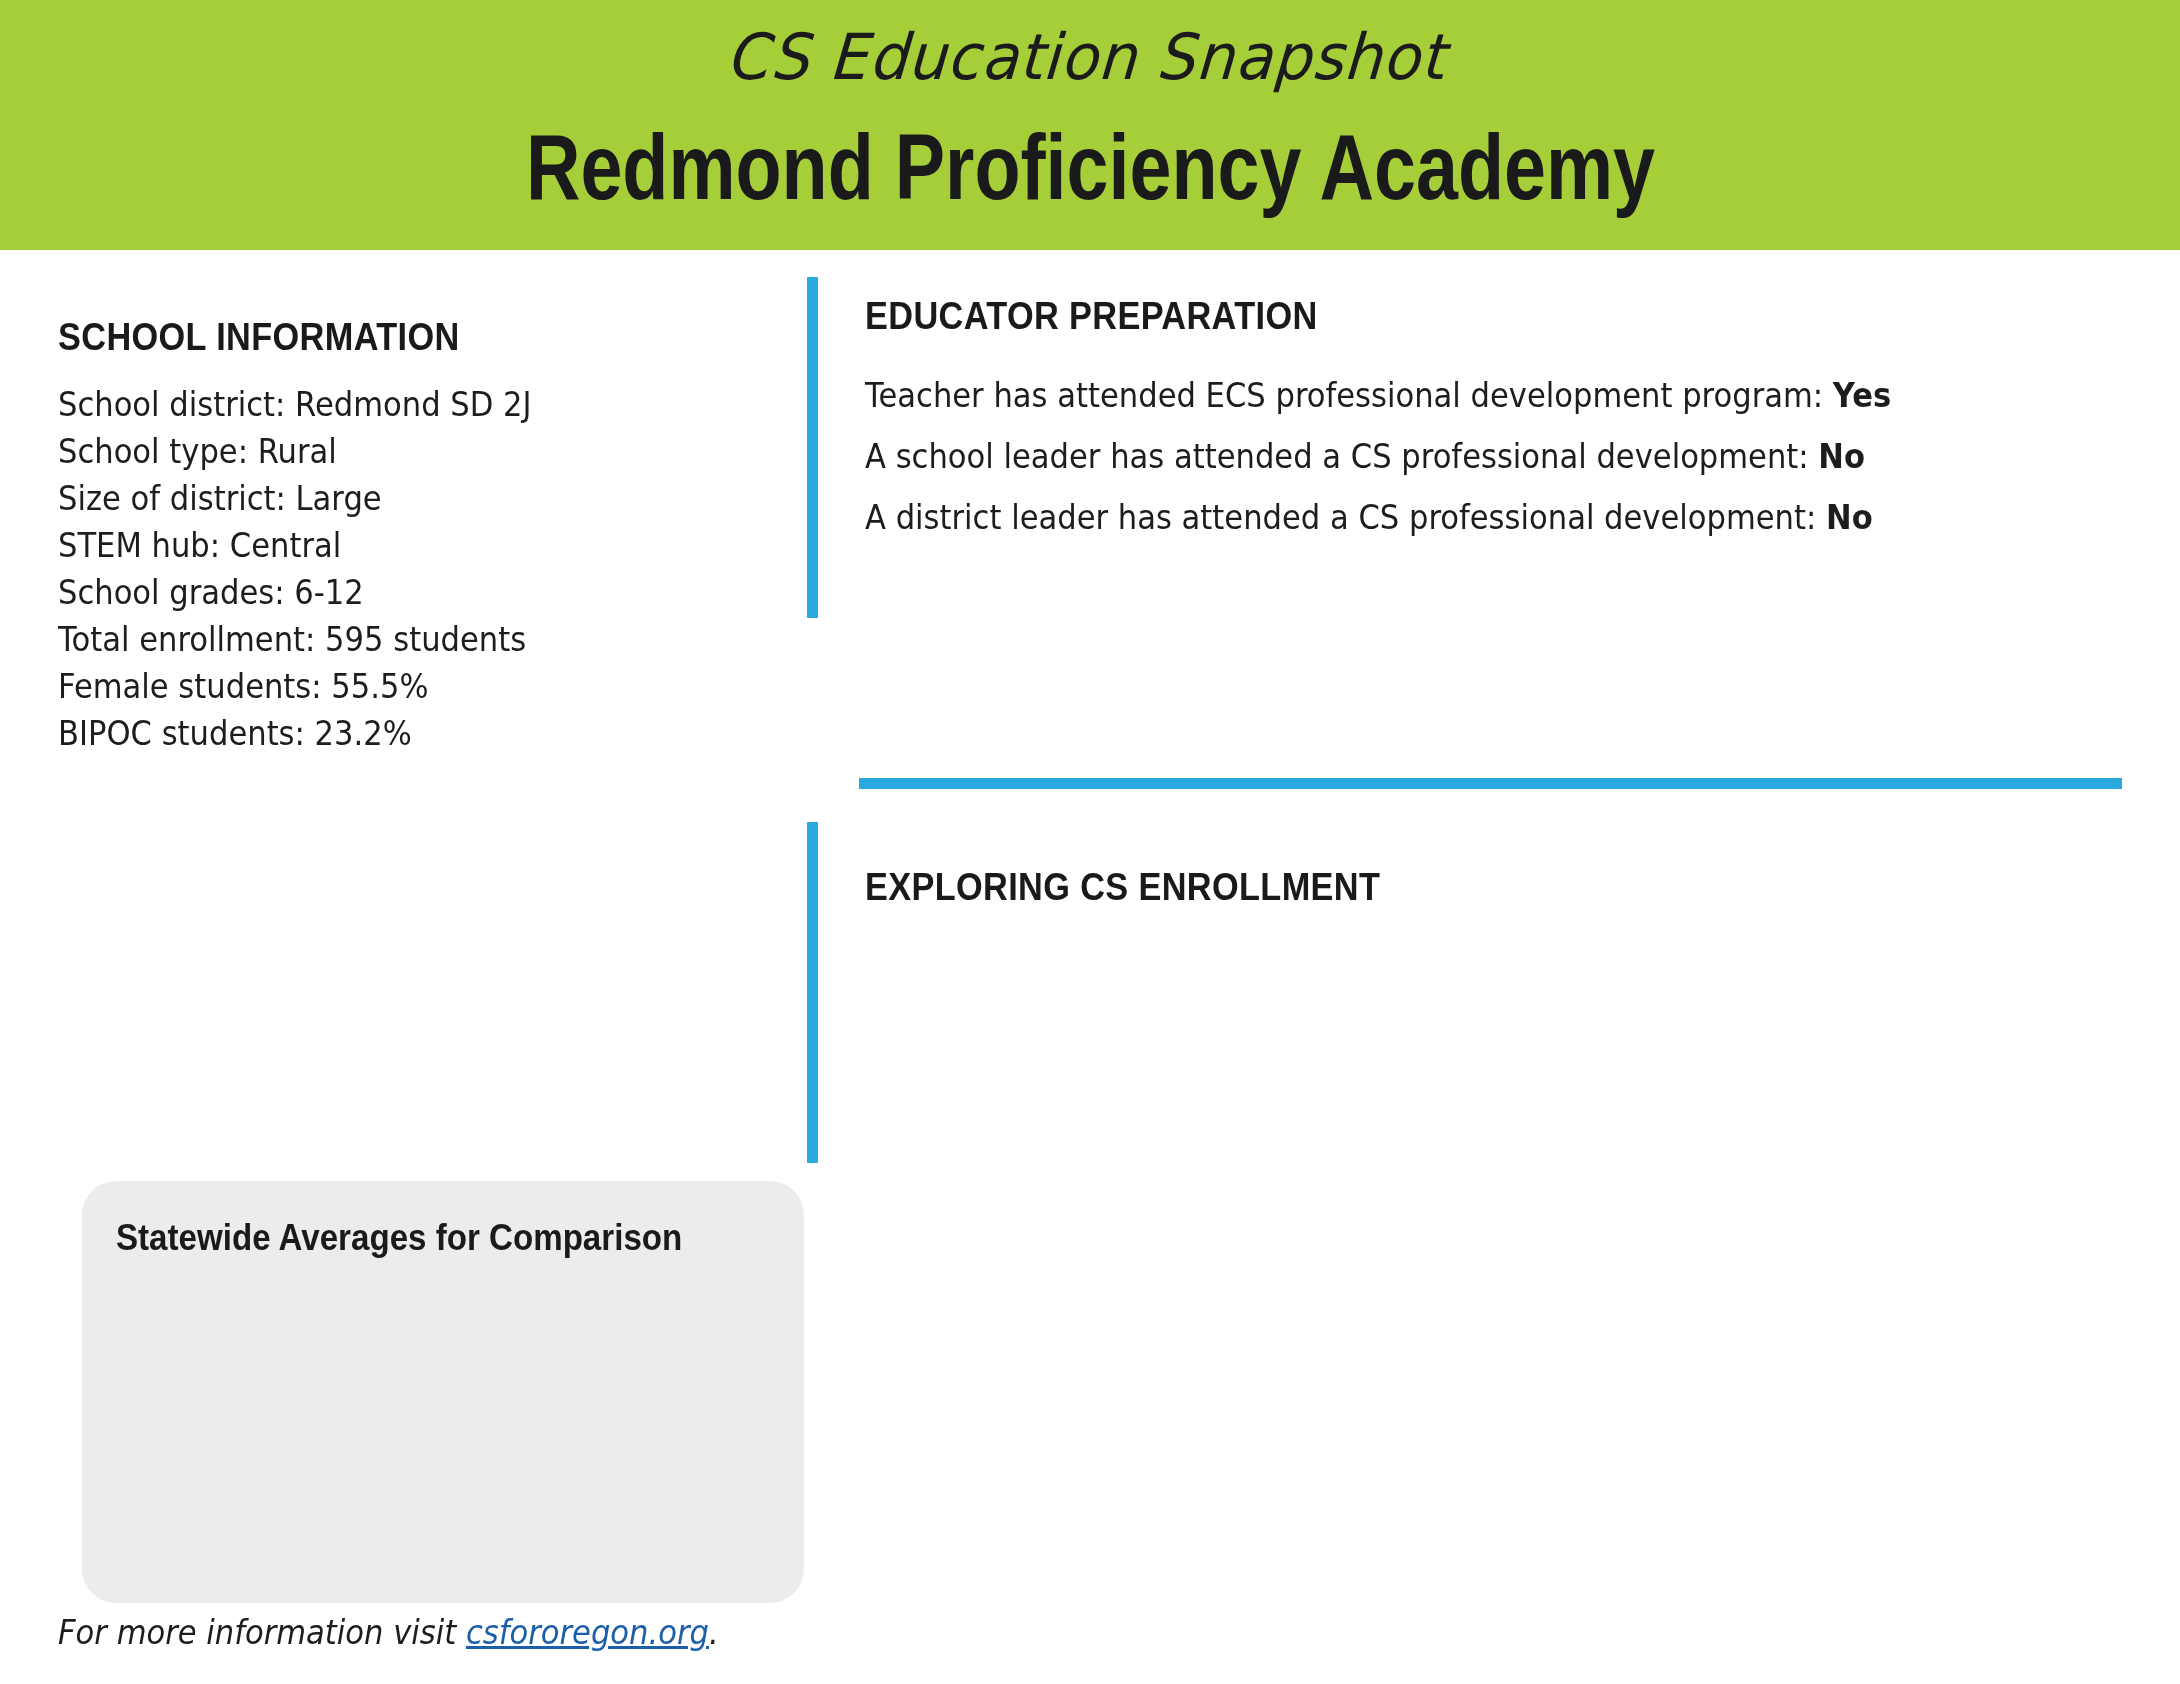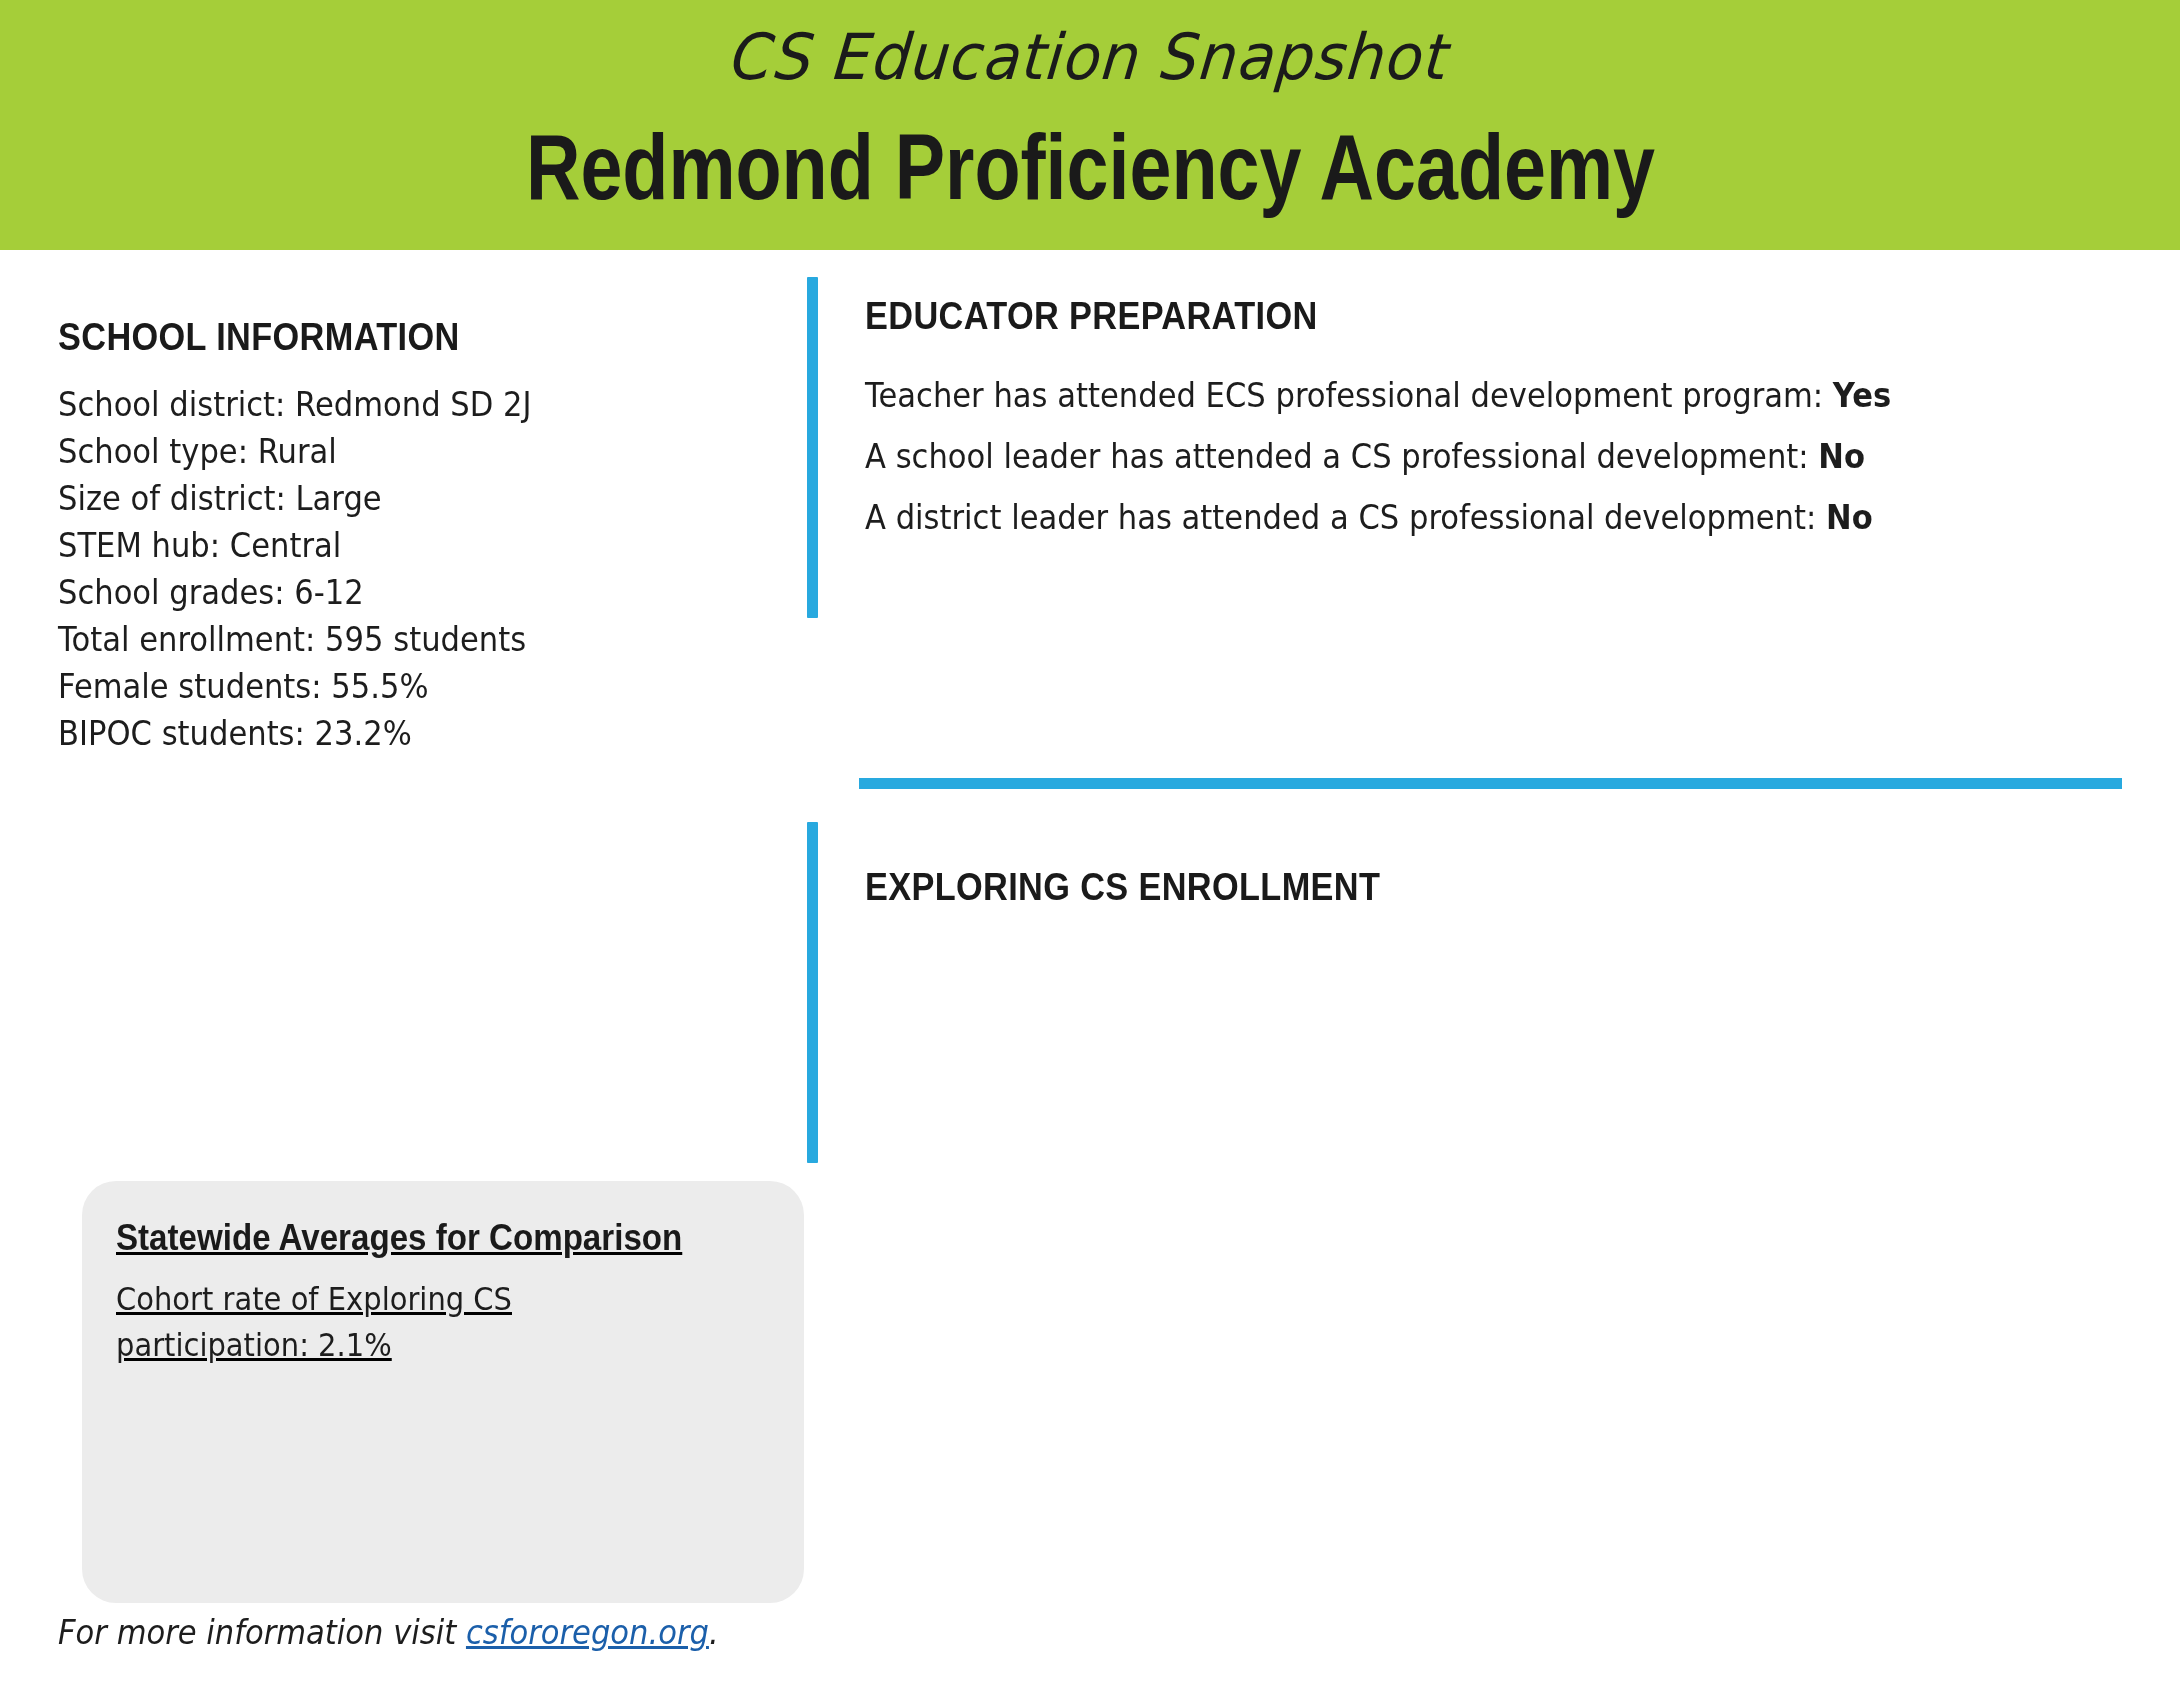--- a/index.html
+++ b/index.html
@@ -136,21 +136,20 @@
   #statewide-box {
     position: absolute;
     left: 82px;
     top: 1181px;
     width: 722px;
     height: 422px;
     background: #ECECEC;
     border-radius: 34px;
     box-sizing: border-box;
     padding: 36px 0 0 34px;
-    text-decoration: underline;
   }
   #statewide-title {
     font-family: "Liberation Sans Narrow", "Liberation Sans", sans-serif;
     font-size: 36px;
     font-weight: bold;
     color: #1a1a1a;
     transform: scaleX(0.92);
     transform-origin: left center;
     white-space: nowrap;
     margin-bottom: 17px;
@@ -231,20 +230,16 @@
     </div>
   </div>
 </div>
 
 <div id="exploring-cs-enrollment">
   <div class="section-heading">EXPLORING CS ENROLLMENT</div>
 </div>
 
 <div id="statewide-box">
   <div id="statewide-title">Statewide Averages for Comparison</div>
-  <div class="statewide-group">
-    <div class="statewide-line">Cohort rate of Exploring CS</div>
-    <div class="statewide-line">participation: 2.1%</div>
-  </div>
 </div>
 
 <div id="footer-note"><span>For more information visit </span><a id="footer-link">csfororegon.org</a><span>.</span></div>
 
 
 </body></html>

